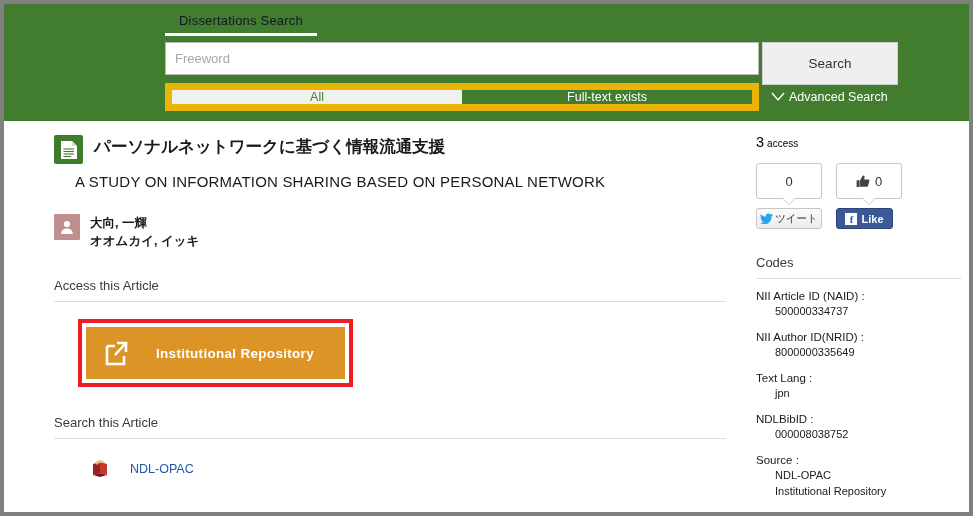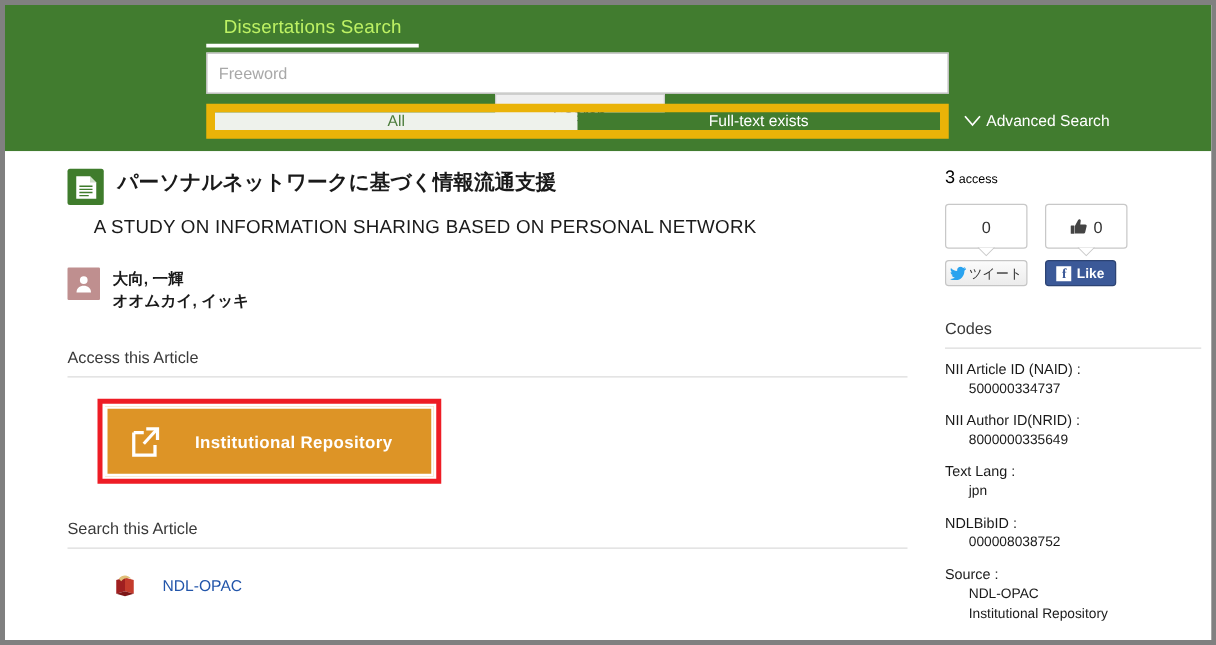--- a/index.html
+++ b/index.html
@@ -26,47 +26,46 @@
     height: 117px;
     background: #417c2f;
     padding: 0;
   }
   .tabbar {
     position: absolute;
     left: 161px; top: 7px;
   }
   .tab {
     display: inline-block;
-    color: #bef264;
-    font-size: 15px;
+    color: #0f172a;
+    font-size: 13px;
     padding: 2px 14px 5px 14px;
     border-bottom: 3px solid #ffffff;
     letter-spacing: .2px;
     cursor: pointer;
   }
   .searchrow {
     position: absolute;
     left: 161px; top: 38px;
     display: flex;
-    align-items: center;
-    flex-direction: column;
+    align-items: flex-start;
   }
   .freeword {
     width: 594px; height: 33px;
     border: 1px solid #b9b9b9;
     background: #ffffff;
     font-size: 13px;
     color: #333;
     padding: 0 9px;
     outline: none;
     font-family: "Liberation Sans", sans-serif;
   }
   .freeword::placeholder { color: #a8a8a8; }
   .search-btn {
-    width: 136px; height: 34px;
+    width: 136px; height: 43px;
     margin-left: 3px;
     background: #efefef;
     border: 1px solid #cfcfcf;
     color: #333;
     font-size: 13.5px;
     font-family: "Liberation Sans", sans-serif;
     cursor: pointer;
   }
   .filterrow {
     position: absolute;

